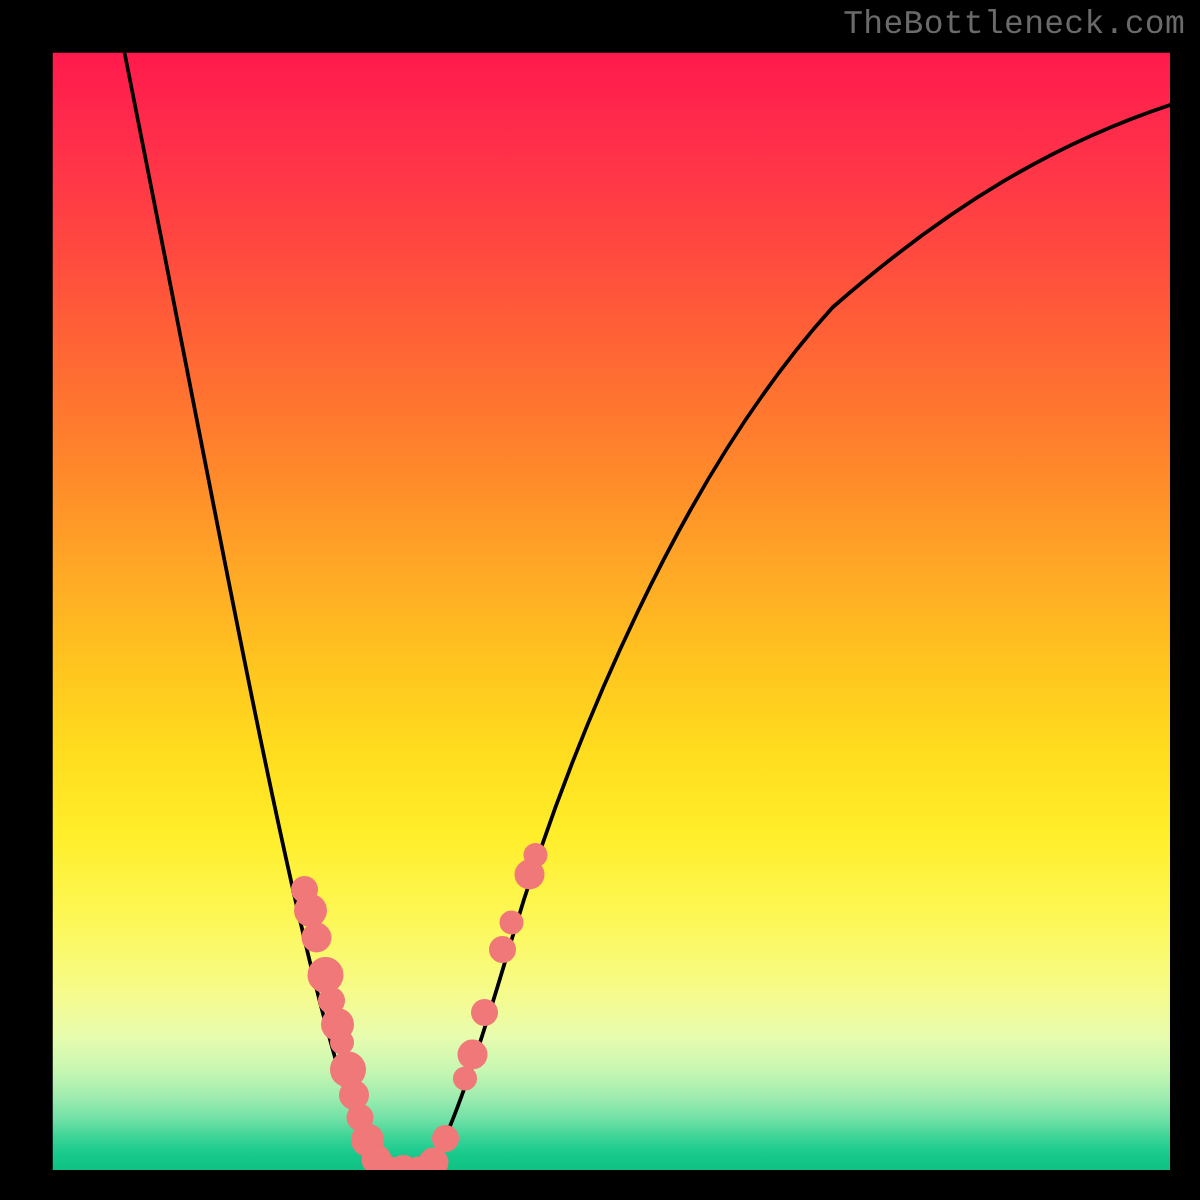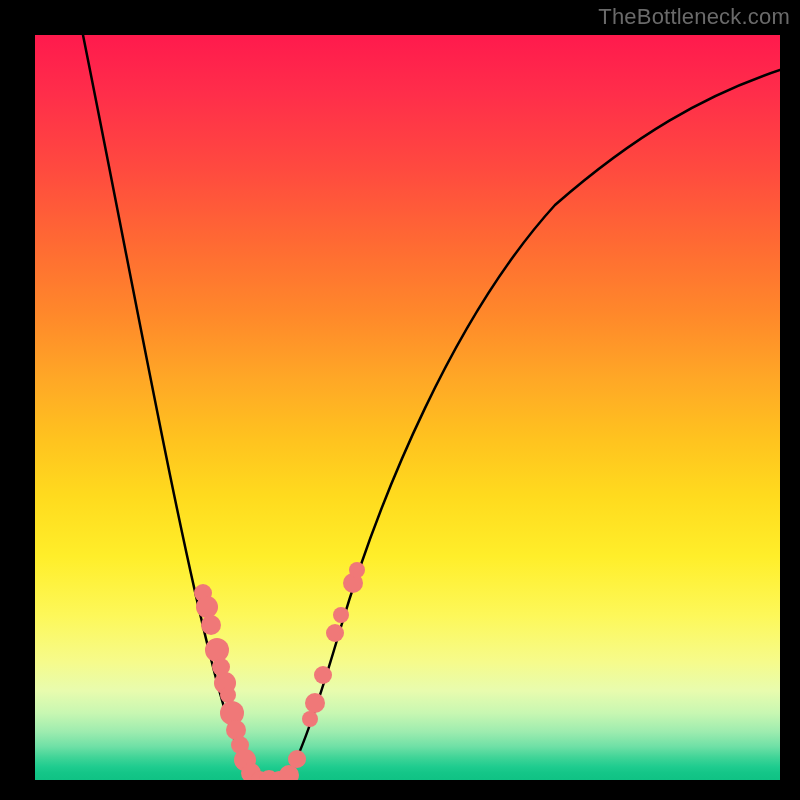--- a/index.html
+++ b/index.html
@@ -69,20 +69,21 @@
   }
   .watermark {
     position: absolute;
     top: 4px;
     right: 10px;
     color: #6a6a6a;
     font-size: 22px;
     font-weight: 500;
     letter-spacing: 0.2px;
     user-select: none;
+    font-family: Liberation Mono, monospace;
   }
 </style>
 </head>
 <body>
 
 <div class="frame">
   <div class="plot-area">
     <div class="gradient"></div>
 
     <svg class="curve" width="745" height="745" viewBox="0 0 745 745">

